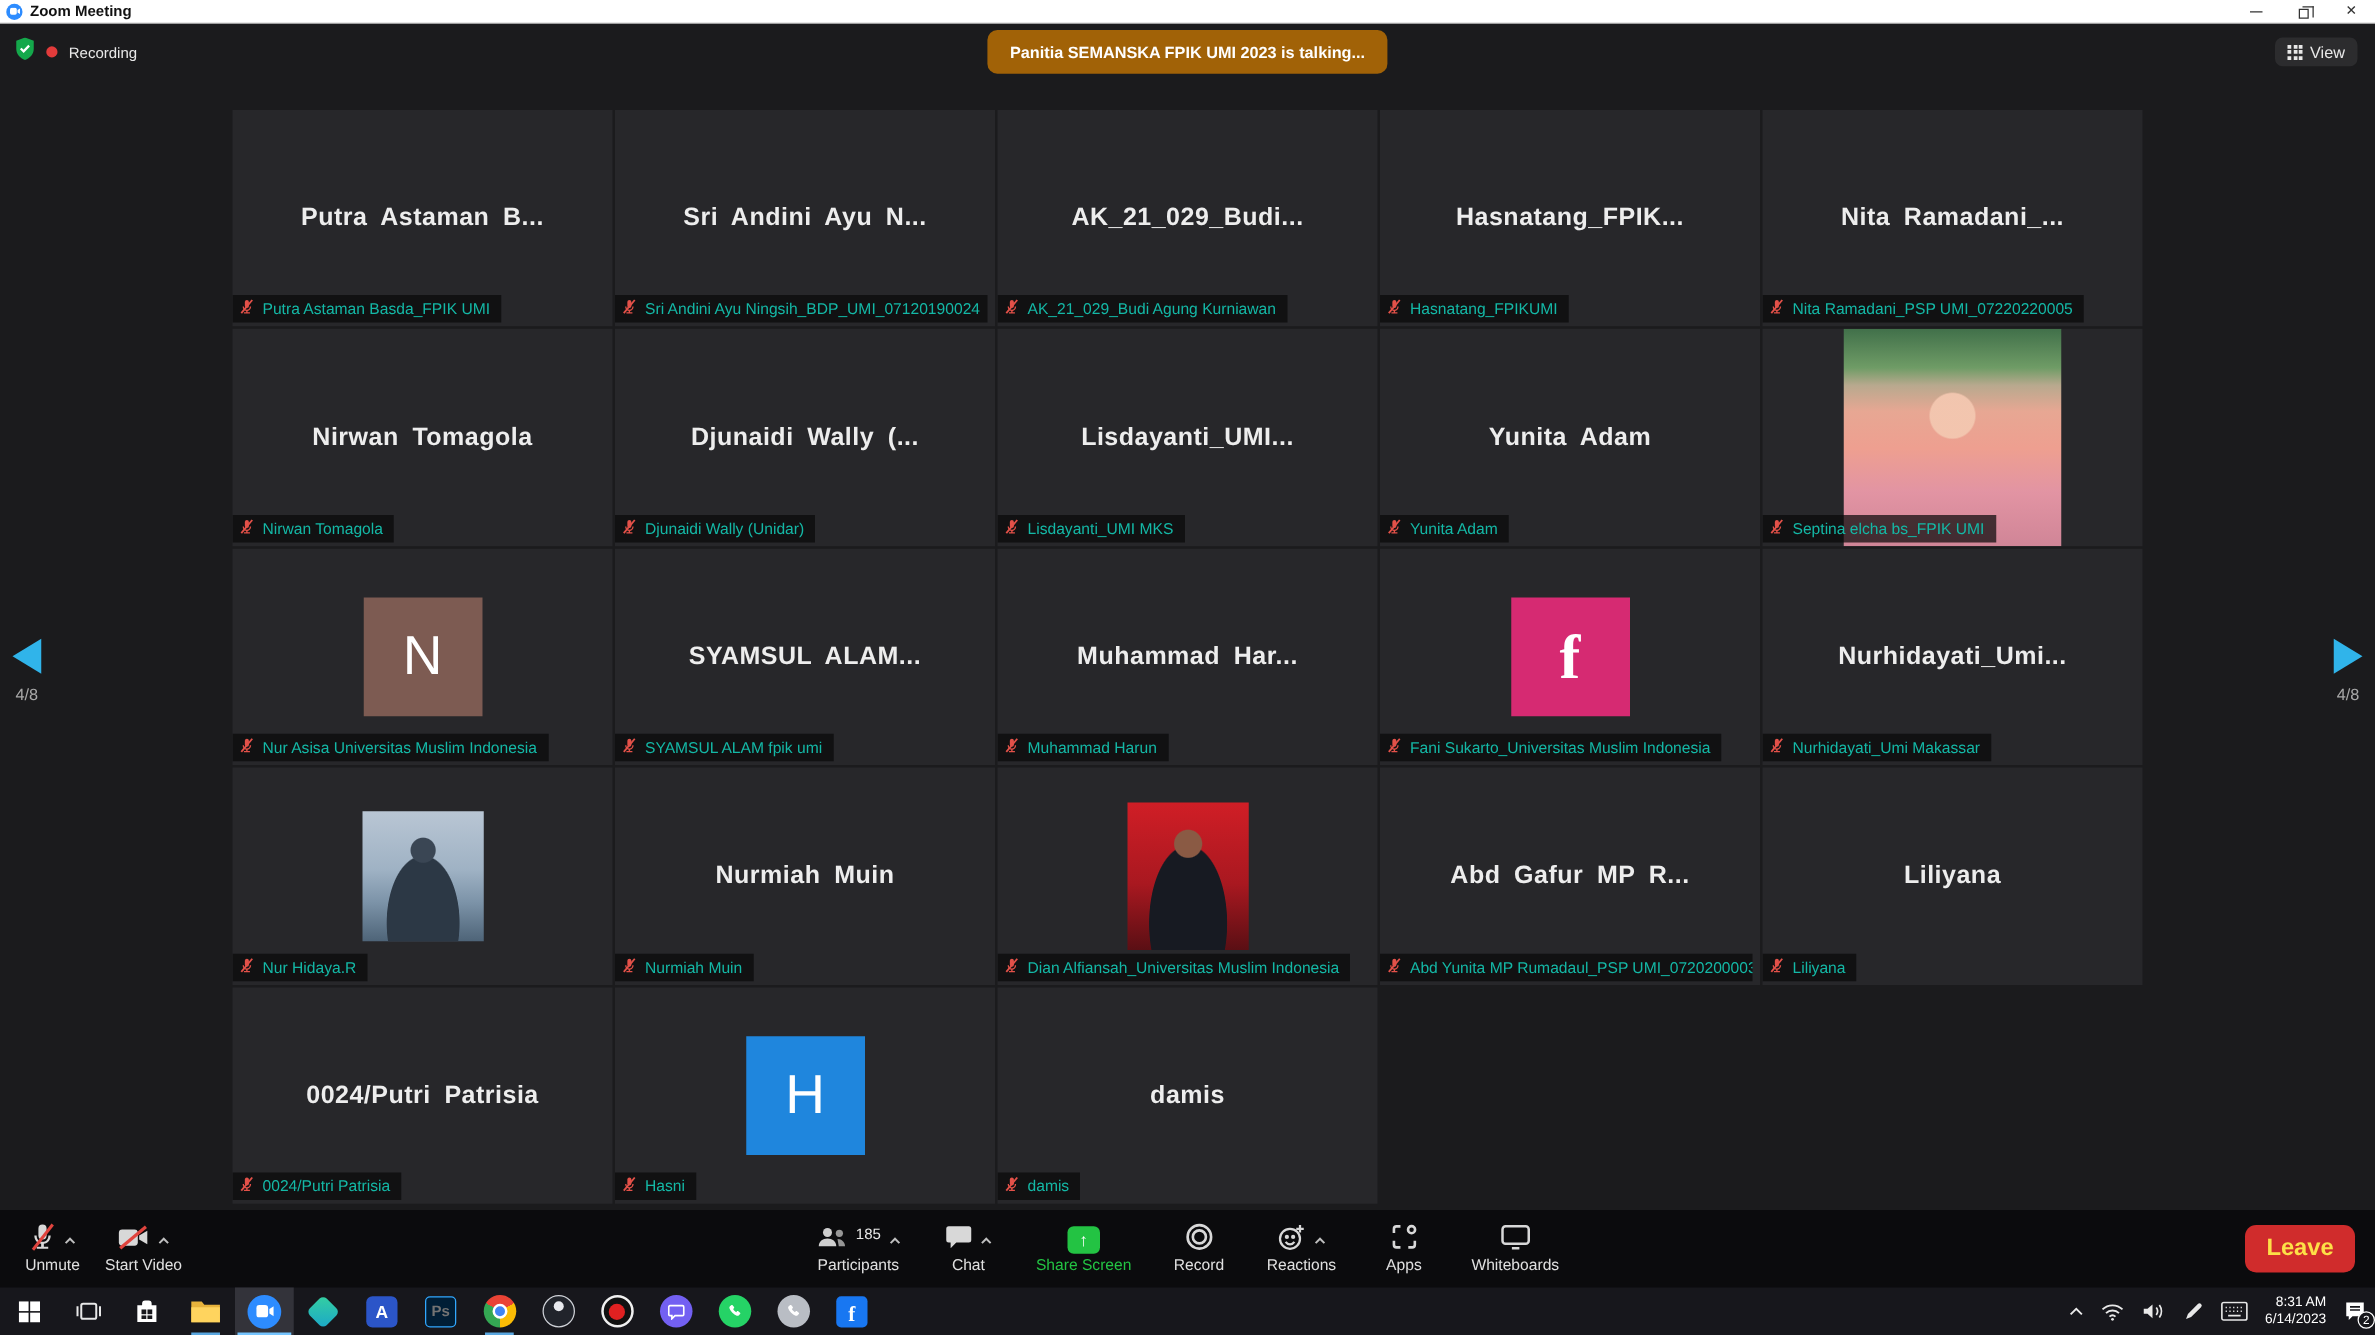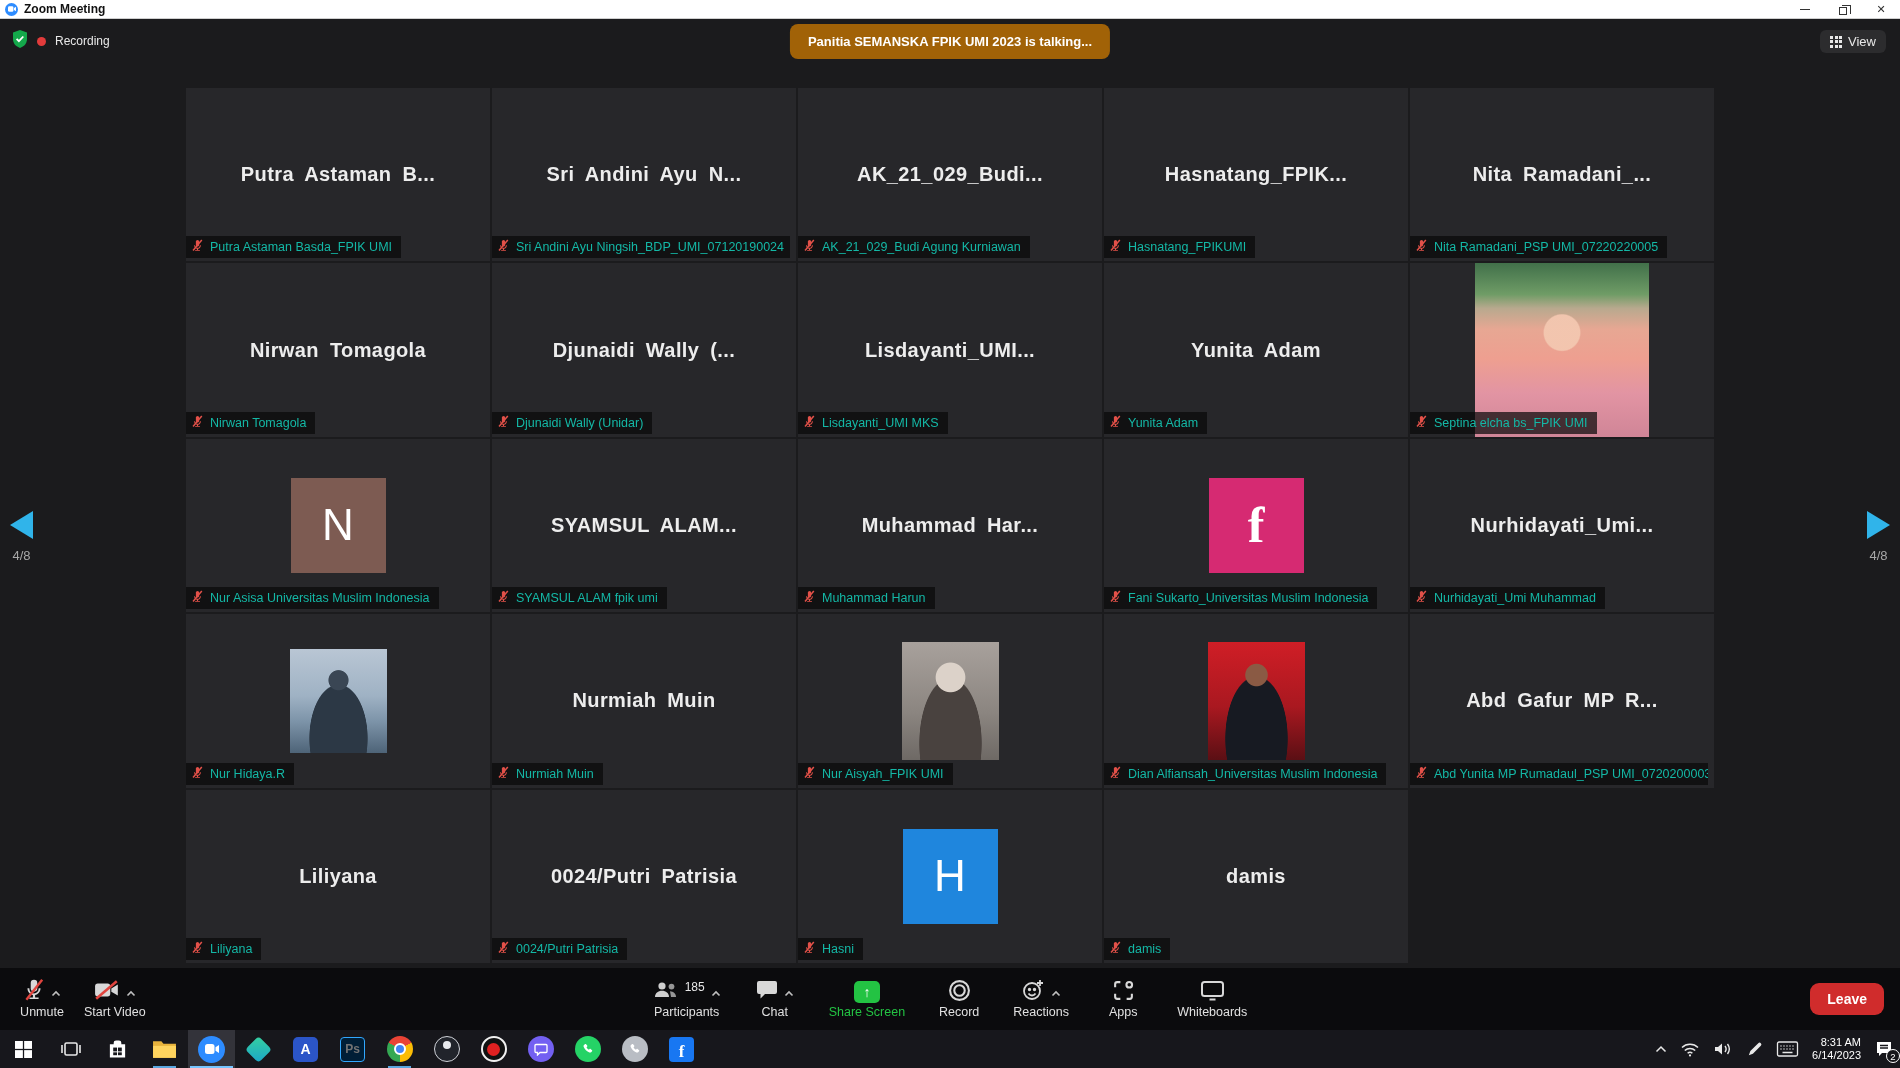--- a/index.html
+++ b/index.html
@@ -77,21 +77,21 @@
   .tool-left { position:absolute; left:14px; display:flex; gap:14px; }
   .tool-center { margin:0 auto; display:flex; gap:26px; align-items:flex-start; }
   .tool { display:flex; flex-direction:column; align-items:center; gap:0; min-width:56px; }
   .tool-iconrow { height:26px; display:flex; align-items:center; gap:6px; }
   .tool-label { font-size:12.5px; color:#e0e0e0; white-space:nowrap; }
   .tool-label.green { color:#23c343; }
   .tool-count { font-size:12px; color:#e8e8e8; transform:translateY(-5px); }
   .share-box { width:26px; height:22px; border-radius:5px; background:#23c343;
     display:flex; align-items:center; justify-content:center; color:#fff; font-size:14px; font-weight:bold; }
   .leave-btn { position:absolute; right:16px; top:50%; transform:translateY(-50%);
-    background:#d02c2c; color:#ffffff; font-weight:bold; font-size:14px;
+    background:#d02c2c; color:#fde047; font-weight:bold; font-size:19px;
     border:none; border-radius:9px; padding:8px 17px; }
 
   
   .taskbar { height:38px; background:#17171c; display:flex; align-items:stretch; position:relative; flex:0 0 auto; }
   .tb-apps { display:flex; }
   .tb-slot { width:47px; display:flex; align-items:center; justify-content:center; position:relative; }
   .tb-slot.active { background:#33333a; }
   .tb-slot.active::after { content:""; position:absolute; bottom:0; left:2px; right:2px; height:2px; background:#76c5ff; }
   .tb-slot.open::after { content:""; position:absolute; bottom:0; left:12px; right:12px; height:2px; background:#5aa7e0; }
   .app-zoom { width:27px; height:27px; border-radius:50%; background:#2d8cff; display:flex; align-items:center; justify-content:center; }
@@ -377,21 +377,21 @@
         <div class="tile">
           <div class="tile-name">Nurhidayati_Umi...</div>
           <div class="tile-label">
             <span><svg width="13" height="13" viewBox="0 0 16 16">
                 <g fill="#e35149">
                   <rect x="6" y="1.2" width="4" height="8" rx="2"></rect>
                   <path d="M3.8 7.6h1.3c0 2 1.3 3.3 2.9 3.3s2.9-1.3 2.9-3.3h1.3c0 2.4-1.7 4.1-3.5 4.4v1.4h2.3v1.2H5.1v-1.2h2.2V12c-1.8-.3-3.5-2-3.5-4.4z"></path>
                 </g>
                 <line x1="2.5" y1="14.2" x2="13.3" y2="1.2" stroke="#e35149" stroke-width="1.8"></line>
               </svg></span>
-            <span>Nurhidayati_Umi Muhammad</span>
+            <span>Nurhidayati_Umi Makassar</span>
           </div>
         </div>
         <div class="tile">
           <div class="tile-photo photo--sky"></div>
           <div class="tile-label">
             <span><svg width="13" height="13" viewBox="0 0 16 16">
                 <g fill="#e35149">
                   <rect x="6" y="1.2" width="4" height="8" rx="2"></rect>
                   <path d="M3.8 7.6h1.3c0 2 1.3 3.3 2.9 3.3s2.9-1.3 2.9-3.3h1.3c0 2.4-1.7 4.1-3.5 4.4v1.4h2.3v1.2H5.1v-1.2h2.2V12c-1.8-.3-3.5-2-3.5-4.4z"></path>
                 </g>
@@ -404,33 +404,20 @@
           <div class="tile-name">Nurmiah Muin</div>
           <div class="tile-label">
             <span><svg width="13" height="13" viewBox="0 0 16 16">
                 <g fill="#e35149">
                   <rect x="6" y="1.2" width="4" height="8" rx="2"></rect>
                   <path d="M3.8 7.6h1.3c0 2 1.3 3.3 2.9 3.3s2.9-1.3 2.9-3.3h1.3c0 2.4-1.7 4.1-3.5 4.4v1.4h2.3v1.2H5.1v-1.2h2.2V12c-1.8-.3-3.5-2-3.5-4.4z"></path>
                 </g>
                 <line x1="2.5" y1="14.2" x2="13.3" y2="1.2" stroke="#e35149" stroke-width="1.8"></line>
               </svg></span>
             <span>Nurmiah Muin</span>
-          </div>
-        </div>
-        <div class="tile">
-          <div class="tile-photo photo--gray"></div>
-          <div class="tile-label">
-            <span><svg width="13" height="13" viewBox="0 0 16 16">
-                <g fill="#e35149">
-                  <rect x="6" y="1.2" width="4" height="8" rx="2"></rect>
-                  <path d="M3.8 7.6h1.3c0 2 1.3 3.3 2.9 3.3s2.9-1.3 2.9-3.3h1.3c0 2.4-1.7 4.1-3.5 4.4v1.4h2.3v1.2H5.1v-1.2h2.2V12c-1.8-.3-3.5-2-3.5-4.4z"></path>
-                </g>
-                <line x1="2.5" y1="14.2" x2="13.3" y2="1.2" stroke="#e35149" stroke-width="1.8"></line>
-              </svg></span>
-            <span>Nur Aisyah_FPIK UMI</span>
           </div>
         </div>
         <div class="tile">
           <div class="tile-photo photo--red"></div>
           <div class="tile-label">
             <span><svg width="13" height="13" viewBox="0 0 16 16">
                 <g fill="#e35149">
                   <rect x="6" y="1.2" width="4" height="8" rx="2"></rect>
                   <path d="M3.8 7.6h1.3c0 2 1.3 3.3 2.9 3.3s2.9-1.3 2.9-3.3h1.3c0 2.4-1.7 4.1-3.5 4.4v1.4h2.3v1.2H5.1v-1.2h2.2V12c-1.8-.3-3.5-2-3.5-4.4z"></path>
                 </g>

